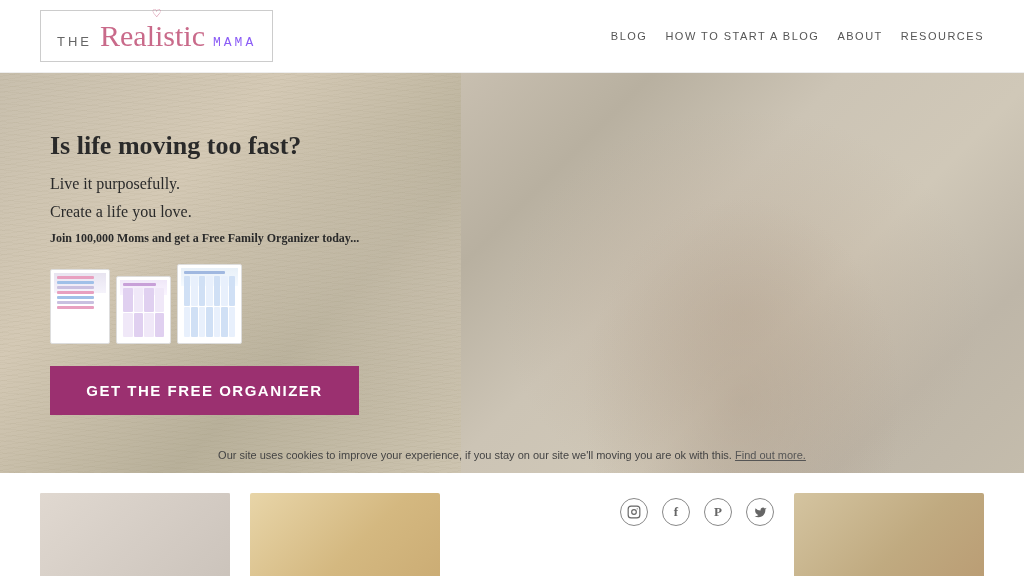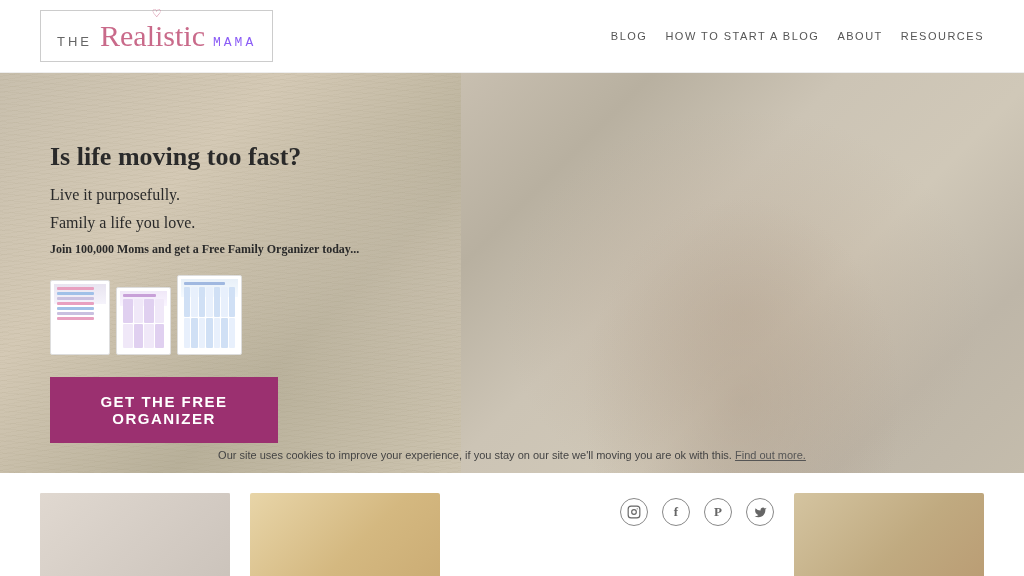--- a/index.html
+++ b/index.html
@@ -41,21 +41,21 @@
     }
 
     
     .hero {
       position: relative;
       width: 100%;
       height: 400px;
       background: linear-gradient(to right, rgba(200,190,175,0.7) 30%, rgba(180,175,160,0.5) 100%);
       overflow: hidden;
       display: flex;
-      align-items: flex-end;
+      align-items: center;
     }
     .hero-bg {
       position: absolute;
       inset: 0;
       background: 
         radial-gradient(ellipse at 65% 50%, rgba(210,200,185,0.6) 0%, transparent 60%),
         linear-gradient(135deg, #c8bfad 0%, #d4c9b5 20%, #b8b09a 40%, #cdc4b0 60%, #bfb9a8 80%, #c5bfb0 100%);
       z-index: 0;
     }
     
@@ -135,21 +135,21 @@
     .sheet-grid {
       display: grid;
       grid-template-columns: repeat(4, 1fr);
       gap: 1px;
       flex: 1;
     }
     .sheet-cell { background: #e0e8f5; border-radius: 1px; }
 
     .cta-button {
       display: block;
-      width: 228px;
+      width: 309px;
       padding: 16px 20px;
       background: #9b3070;
       color: #fff;
       text-align: center;
       font-size: 15px;
       font-weight: bold;
       letter-spacing: 1.5px;
       text-transform: uppercase;
       border: none;
       cursor: pointer;
@@ -264,21 +264,21 @@
     <div style="width:100%; height:100%; background: linear-gradient(135deg, #c8bfb0 0%, #b8b0a0 20%, #ccc4b5 40%, #d0c8b8 60%, #beb6a8 80%, #c4bcac 100%); position:relative;">
 
       <div style="position:absolute; inset:0; background: radial-gradient(ellipse at 50% 60%, rgba(180,160,140,0.4) 0%, transparent 60%);"></div>
       <div style="position:absolute; bottom:0; left:10%; right:10%; height:90%; background: radial-gradient(ellipse at 50% 80%, rgba(160,140,120,0.3) 0%, transparent 50%);"></div>
     </div>
   </div>
 
   <div class="hero-content">
     <h1>Is life moving too fast?</h1>
     <p>Live it purposefully.</p>
-    <p>Family a life you love.</p>
+    <p>Create a life you love.</p>
     <p class="join-text">Join 100,000 Moms and get a Free Family Organizer today...</p>
 
     <div class="organizer-preview">
       <div class="organizer-sheet sheet-1">
         <div class="sheet-inner">
           <div class="sheet-line pink"></div>
           <div class="sheet-line blue"></div>
           <div class="sheet-line"></div>
           <div class="sheet-line pink"></div>
           <div class="sheet-line blue"></div>

